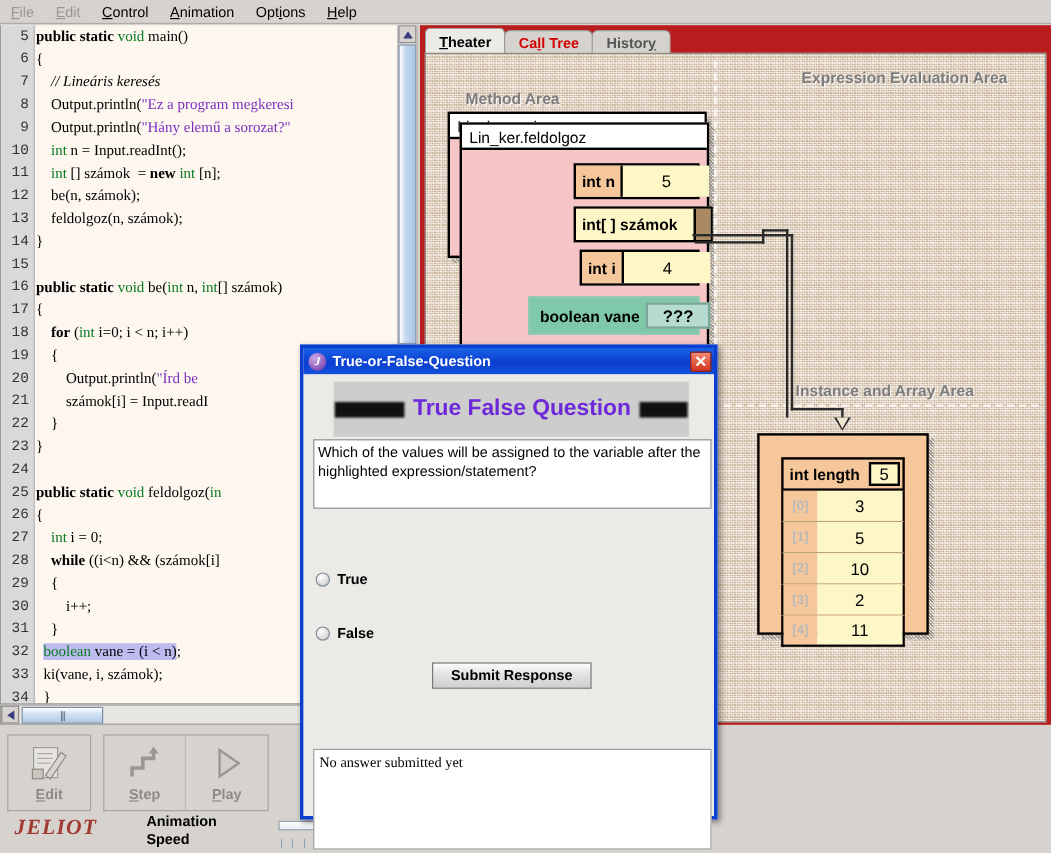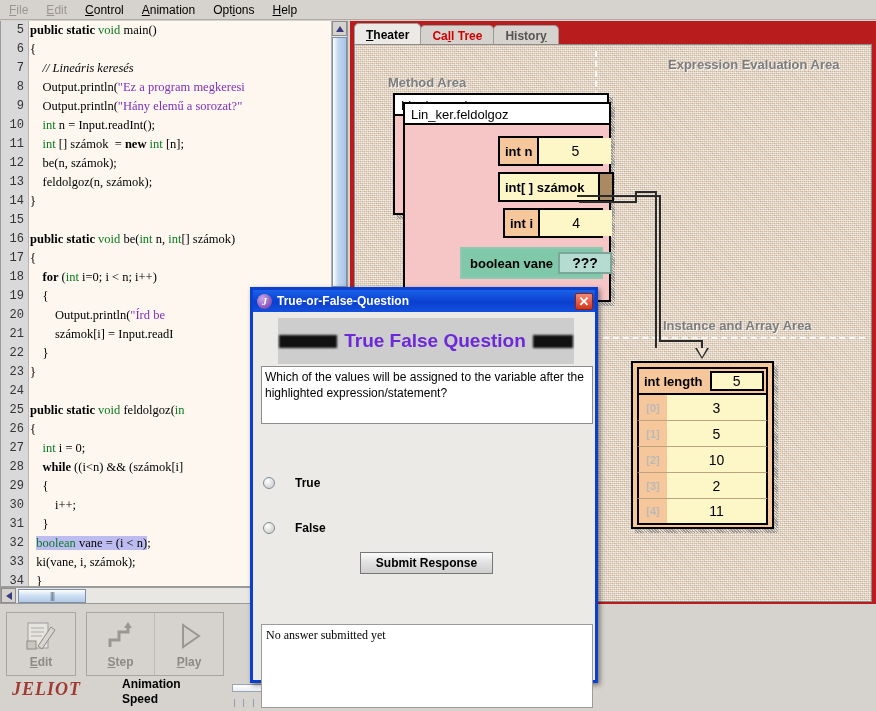--- a/index.html
+++ b/index.html
@@ -111,21 +111,21 @@
   }
   .area-label{
     position:absolute;font-size:13px;font-weight:bold;color:#7d7d7d;
     text-shadow:1px 1px 0 rgba(255,255,255,.7);white-space:nowrap;
   }
   
   .dash-h{position:absolute;border-top:2px dashed #ffffff;opacity:.85;}
   .dash-v{position:absolute;border-left:2px dashed #ffffff;opacity:.85;}
 
   
-  .frame{position:absolute;box-sizing:border-box;margin-left:20px;}
+  .frame{position:absolute;box-sizing:border-box;}
   .frame .shadow{position:absolute;left:4px;top:4px;right:-4px;bottom:-4px;
     background-image:repeating-linear-gradient(45deg,#8d8d8d 0 1px,transparent 1px 2px);opacity:.85;}
   .frame .body{position:absolute;inset:0;border:2px solid #000;background:#f6c6c6;box-sizing:border-box;}
   .frame .title{
     background:#ffffff;border-bottom:2px solid #000;height:21px;line-height:21px;
     padding-left:6px;font-size:13px;color:#000;box-sizing:border-box;white-space:nowrap;
   }
 
   .var{
     position:absolute;display:flex;align-items:stretch;
@@ -147,21 +147,21 @@
     width:14px;background:#a98a63;border-left:2px solid #000;box-sizing:border-box;
   }
 
   
   .ln{position:absolute;background:#2b2b2b;}
 
   
   #arrayobj{position:absolute;box-sizing:border-box;}
   #arrayobj .shadow{position:absolute;left:4px;top:4px;right:-4px;bottom:-4px;
     background-image:repeating-linear-gradient(45deg,#8d8d8d 0 1px,transparent 1px 2px);opacity:.85;}
-  #arrayobj .body{position:absolute;inset:0;border:2px solid #000;background:#f6c79a;box-sizing:border-box;padding:4px;}
+  #arrayobj .body{position:absolute;inset:0;border:2px solid #000;background:#f6c79a;box-sizing:border-box;padding:18px;}
   #lengthrow{display:flex;border:2px solid #000;box-sizing:border-box;height:28px;background:#f6c79a;}
   #lengthrow .lname{display:flex;align-items:center;padding:0 5px;font-size:13px;font-weight:bold;}
   #lengthrow .lval{flex:1;background:#fdf7c8;border:2px solid #000;margin:2px;display:flex;
     align-items:center;justify-content:center;font-size:14px;}
   .arow{display:flex;height:26px;border-left:2px solid #000;border-right:2px solid #000;border-bottom:1px solid #bda37f;box-sizing:border-box;}
   .arow:last-child{border-bottom:2px solid #000;}
   .arow .idx{width:28px;background:#f6c79a;display:flex;align-items:center;justify-content:center;
     font-size:11px;font-weight:bold;color:#b9b9b9;}
   .arow .cell{flex:1;background:#fdf7c8;display:flex;align-items:center;justify-content:center;font-size:14px;}
   .arrow-head{position:absolute;width:0;height:0;border-style:solid;
@@ -234,21 +234,21 @@
     display:flex;align-items:center;gap:7px;
   }
   .blackbar{display:inline-block;height:13px;background:#111;
     filter:blur(1.1px);}
   #qbox{
     position:absolute;left:8px;top:54px;width:332px;height:58px;
     background:#ffffff;border:1px solid #8d8d8d;box-sizing:border-box;
     font-family:"Liberation Sans",sans-serif;font-size:12px;color:#000;
     padding:2px 3px;line-height:16px;overflow:hidden;
   }
-  .radiorow{position:absolute;left:10px;display:flex;align-items:center;gap:20px;}
+  .radiorow{position:absolute;left:10px;display:flex;align-items:center;gap:6px;}
   .radio{
     width:12px;height:12px;border-radius:50%;
     background:radial-gradient(circle at 35% 30%,#ffffff,#dcdcdc 60%,#cfcfcf);
     border:1px solid #7f8a96;box-sizing:border-box;
   }
   .radiolabel{font-size:12px;font-weight:bold;color:#000;}
   #submitBtn{
     position:absolute;left:107px;top:240px;width:133px;height:22px;
     background:linear-gradient(to bottom,#fdfdfd,#e2e2e2 45%,#cfcfcf);
     border:1px solid #777;box-sizing:border-box;

